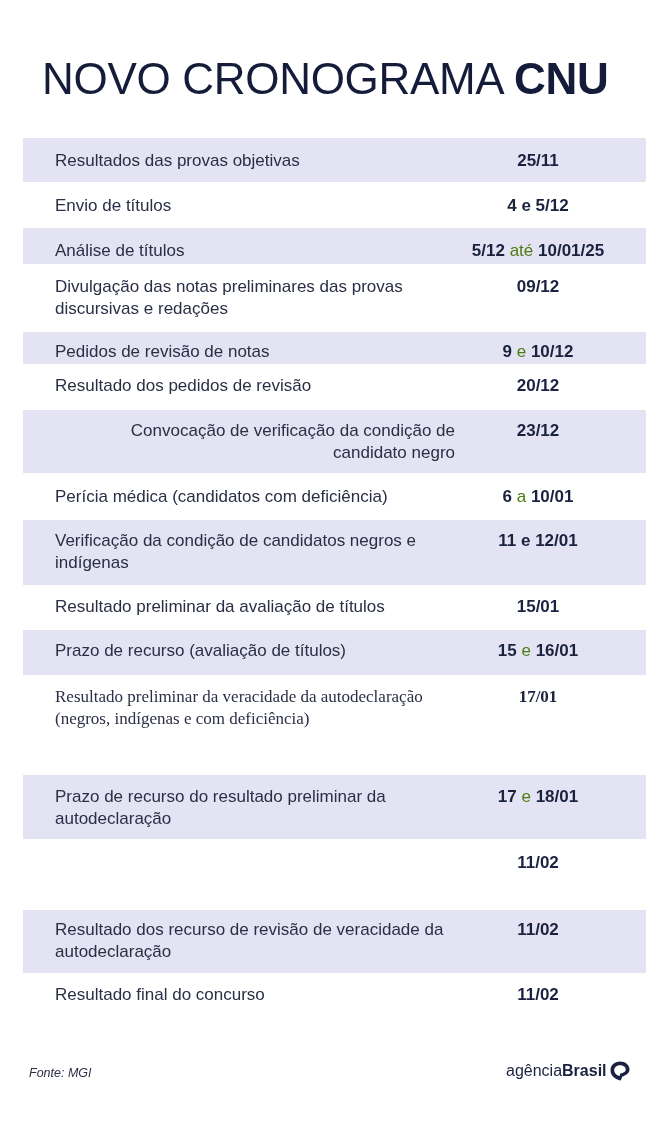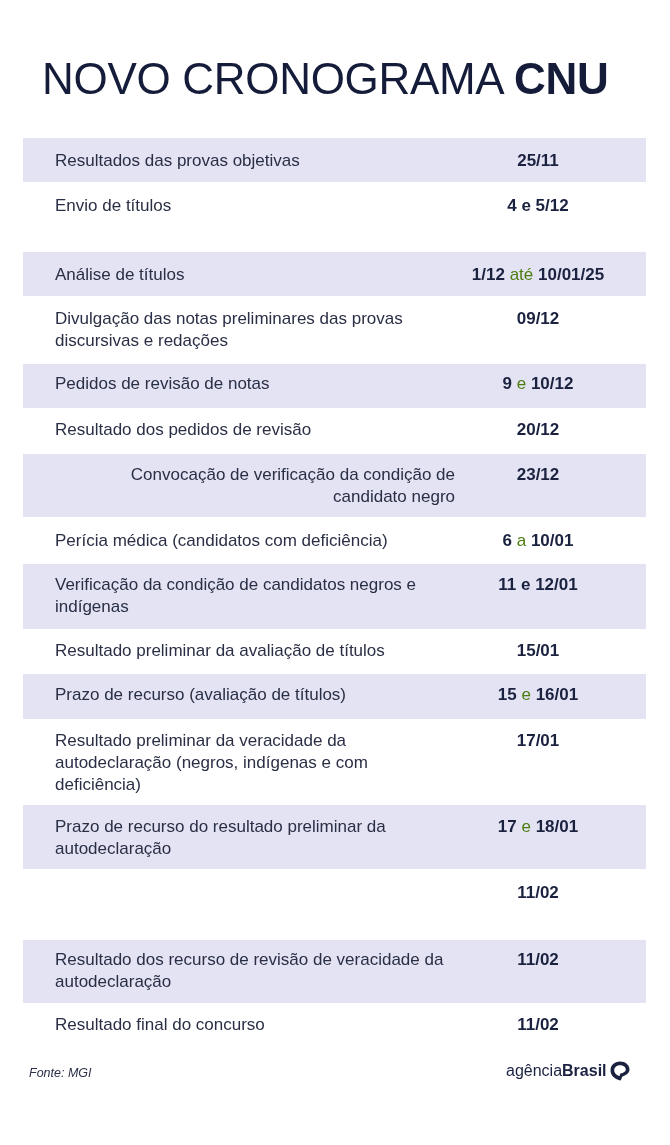--- a/index.html
+++ b/index.html
@@ -91,29 +91,29 @@
 
 <div class="table" id="schedule-table">
     <div class="row shaded" style="height: 44px;">
       <div class="label" style="top: 12px;">Resultados das provas objetivas</div>
       <div class="date" style="top: 12px;"><span class="b">25/11</span></div>
     </div>
     <div class="row" style="height: 46px;">
       <div class="label" style="top: 13px;">Envio de títulos</div>
       <div class="date" style="top: 13px;"><span class="b">4 e 5/12</span></div>
     </div>
-    <div class="row shaded" style="height: 44px; margin-top: 24px;">
+    <div class="row shaded" style="height: 36px;">
       <div class="label" style="top: 12px;">Análise de títulos</div>
-      <div class="date" style="top: 12px;"><span class="b">1/12</span><span class="n"> até </span><span class="b">10/01/25</span></div>
+      <div class="date" style="top: 12px;"><span class="b">5/12</span><span class="n"> até </span><span class="b">10/01/25</span></div>
     </div>
     <div class="row" style="height: 68px;">
       <div class="label" style="top: 12px;">Divulgação das notas preliminares das provas discursivas e redações</div>
       <div class="date" style="top: 12px;"><span class="b">09/12</span></div>
     </div>
-    <div class="row shaded" style="height: 44px;">
+    <div class="row shaded" style="height: 32px;">
       <div class="label" style="top: 9px;">Pedidos de revisão de notas</div>
       <div class="date" style="top: 9px;"><span class="b">9</span><span class="n"> e </span><span class="b">10/12</span></div>
     </div>
     <div class="row" style="height: 46px;">
       <div class="label" style="top: 11px;">Resultado dos pedidos de revisão</div>
       <div class="date" style="top: 11px;"><span class="b">20/12</span></div>
     </div>
     <div class="row shaded" style="height: 63px;">
       <div class="label" style="top: 10px; text-align: right;">Convocação de verificação da condição de candidato negro</div>
       <div class="date" style="top: 10px;"><span class="b">23/12</span></div>
@@ -127,21 +127,21 @@
       <div class="date" style="top: 10px;"><span class="b">11 e 12/01</span></div>
     </div>
     <div class="row" style="height: 45px;">
       <div class="label" style="top: 11px;">Resultado preliminar da avaliação de títulos</div>
       <div class="date" style="top: 11px;"><span class="b">15/01</span></div>
     </div>
     <div class="row shaded" style="height: 45px;">
       <div class="label" style="top: 10px;">Prazo de recurso (avaliação de títulos)</div>
       <div class="date" style="top: 10px;"><span class="b">15</span><span class="n"> e </span><span class="b">16/01</span></div>
     </div>
-    <div class="row" style="height: 86px;">
+    <div class="row" style="height: 100px; font-family: Liberation Serif, serif;">
       <div class="label" style="top: 11px;">Resultado preliminar da veracidade da autodeclaração (negros, indígenas e com deficiência)</div>
       <div class="date" style="top: 11px;"><span class="b">17/01</span></div>
     </div>
     <div class="row shaded" style="height: 64px;">
       <div class="label" style="top: 11px;">Prazo de recurso do resultado preliminar da autodeclaração</div>
       <div class="date" style="top: 11px;"><span class="b">17</span><span class="n"> e </span><span class="b">18/01</span></div>
     </div>
     <div class="row" style="height: 71px;">
       <div class="date" style="top: 13px;"><span class="b">11/02</span></div>
     </div>

